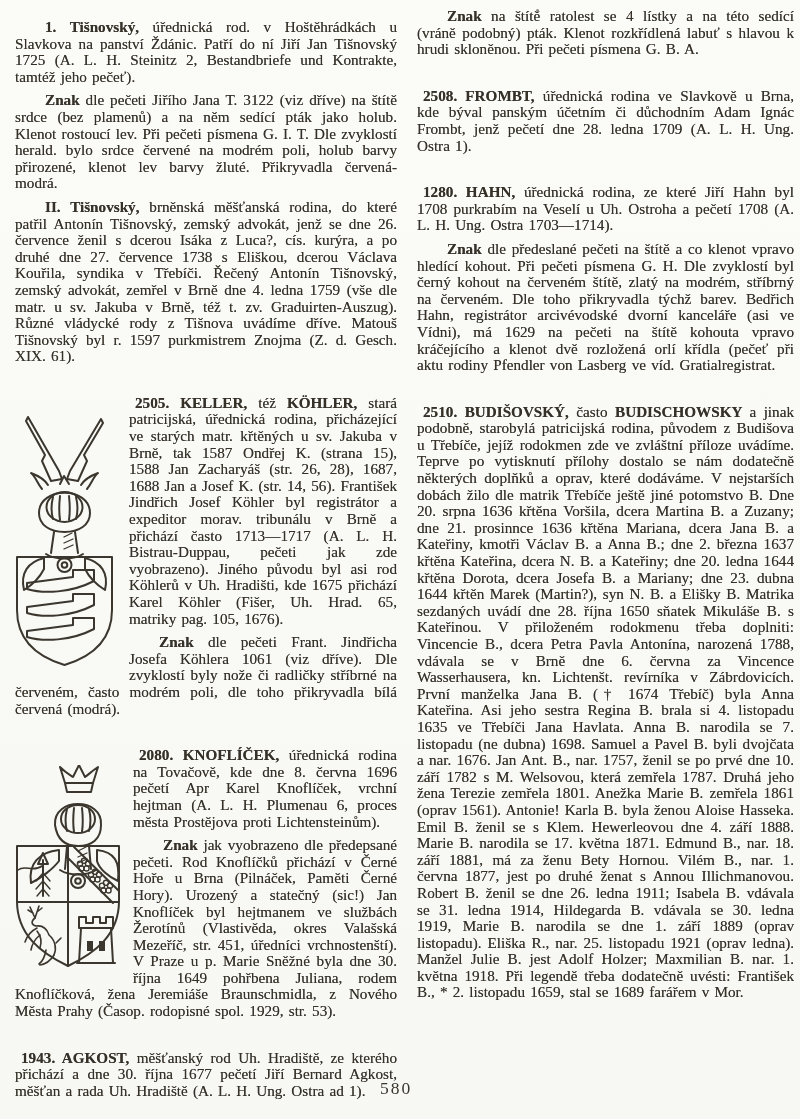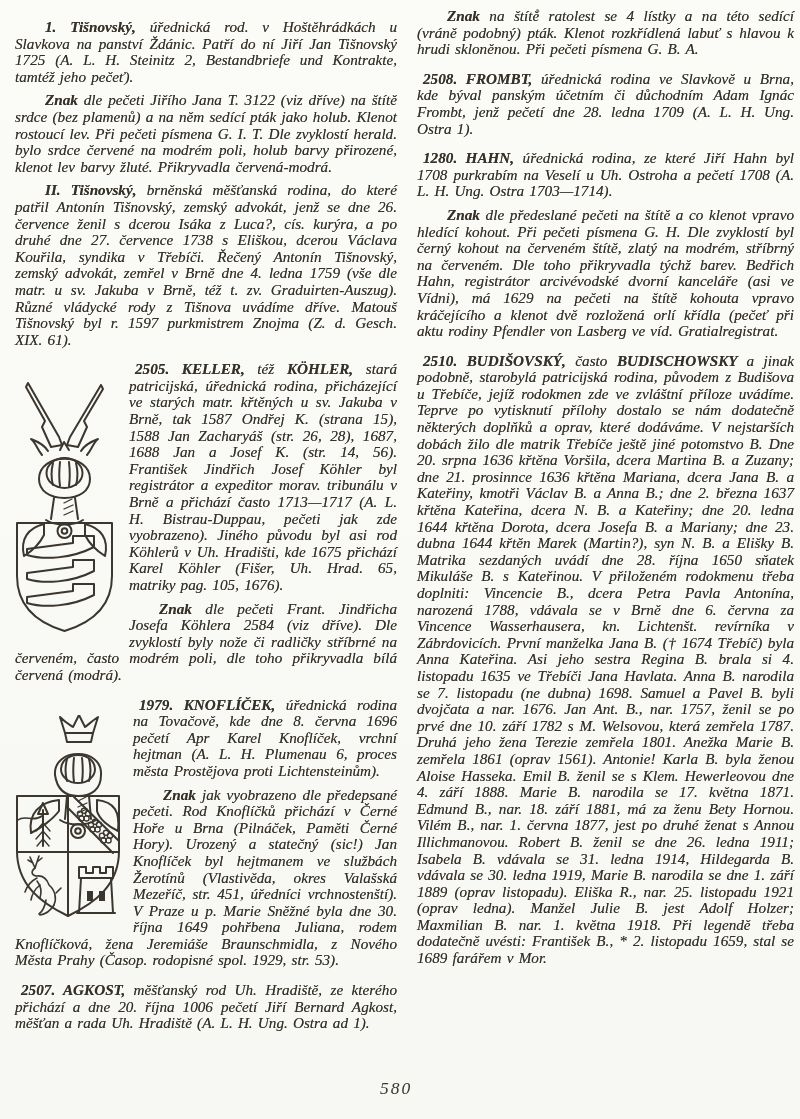--- a/index.html
+++ b/index.html
@@ -1,25 +1,25 @@
 <!DOCTYPE html>
 <html><head>
 <meta charset="utf-8">
 <style>
   html,body{margin:0;padding:0;}
   body{width:800px;height:1119px;position:relative;background:linear-gradient(#fbfbf8,#f7f7f3);overflow:hidden;}
-  .page{position:absolute;inset:0;font-style:italic;}
+  .page{position:absolute;inset:0;}
   .col{position:absolute;text-align:justify;font-family:"Liberation Serif","DejaVu Serif",serif;
        font-size:15.2px;line-height:16.6px;color:#353128;word-spacing:1.4px;
        text-shadow:0 0 0.4px rgba(45,42,35,0.65);}
   #left-col{left:15px;top:19px;width:382px;}
   #right-col{left:417px;top:8px;width:377px;}
   p{margin:0;text-indent:30px;}
   p.body{margin-top:7px;}
-  p.entry{margin-top:13px;text-indent:6px;}
+  p.entry{margin-top:30px;text-indent:6px;}
   p.first{margin-top:0;}
   .bold{font-weight:bold;}
   .float-fig{float:left;}
   .fig-keller{width:99px;height:256px;margin:18px 15px 6px 0;}
   .fig-knoflicek{width:106px;height:205px;margin:18px 12px 8px 0;}
   .float-fig svg{display:block;width:100%;height:100%;}
   .page-number{position:absolute;left:340px;top:1078px;width:112px;text-align:center;
        font-family:"Liberation Serif","DejaVu Serif",serif;font-size:17.5px;color:#3a362d;letter-spacing:2px;}
   .speck{position:absolute;left:536px;top:9px;width:3px;height:3px;border-radius:50%;background:#8d8a81;}
 </style>
@@ -53,21 +53,21 @@
       <path d="M12,170 L58,164 L58,157 L79,157 L79,168 C56,180 28,181 12,176 Z"></path>
       <g transform="translate(0,24)">
                 <path d="M12,170 L58,164 L58,157 L79,157 L79,168 C56,180 28,181 12,176 Z"></path>
               </g>
       <g transform="translate(0,48)">
                 <path d="M12,170 L58,164 L58,157 L79,157 L79,168 C56,180 28,181 12,176 Z"></path>
               </g>
     </g>
   </svg>
 </span><span class="bold">2505. KELLER, </span><span>též </span><span class="bold">KÖHLER, </span><span>stará patricijská, úřednická rodina, přicházející ve starých matr. křtěných u sv. Jakuba v Brně, tak 1587 Ondřej K. (strana 15), 1588 Jan Zacharyáš (str. 26, 28), 1687, 1688 Jan a Josef K. (str. 14, 56). František Jindřich Josef Köhler byl registrátor a expeditor morav. tribunálu v Brně a přichází často 1713—1717 (A. L. H. Bistrau-Duppau, pečeti jak zde vyobrazeno). Jiného původu byl asi rod Köhlerů v Uh. Hradišti, kde 1675 přichází Karel Köhler (Fišer, Uh. Hrad. 65, matriky pag. 105, 1676).</span></p>
-      <p class="body"><span class="bold">Znak </span><span>dle pečeti Frant. Jindřicha Josefa Köhlera 2584 (viz dříve). Dle zvyklostí byly nože či radličky stříbrné na červeném, často modrém poli, dle toho přikryvadla bílá červená (modrá).</span></p>
+      <p class="body"><span class="bold">Znak </span><span>dle pečeti Frant. Jindřicha Josefa Köhlera 1061 (viz dříve). Dle zvyklostí byly nože či radličky stříbrné na červeném, často modrém poli, dle toho přikryvadla bílá červená (modrá).</span></p>
       <p class="entry"><span class="float-fig fig-knoflicek">
   <svg viewBox="0 0 106 205" xmlns="http://www.w3.org/2000/svg">
     <defs>
       <g id="fl" fill="none" stroke="#3b372e" stroke-width="1.4">
         <circle cx="0" cy="-4.2" r="2.6"></circle>
                 <circle cx="4" cy="-1.3" r="2.6"></circle>
                 <circle cx="2.5" cy="3.4" r="2.6"></circle>
         <circle cx="-2.5" cy="3.4" r="2.6"></circle>
                 <circle cx="-4" cy="-1.3" r="2.6"></circle>
       </g>
@@ -106,23 +106,23 @@
       </g>
       <g>
         <path d="M64,163 L64,152 L71,152 L71,158 L78,158 L78,152 L85,152 L85,158 L91,158 L91,152 L98,152 L98,163 Z"></path>
         <path d="M66,163 L64,198 M96,163 L98,198"></path>
         <path d="M62,198 L100,198"></path>
         <rect x="72" y="176" width="6" height="10" fill="#3b372e" stroke="none"></rect>
         <rect x="84" y="176" width="6" height="10" fill="#3b372e" stroke="none"></rect>
       </g>
     </g>
   </svg>
-</span><span class="bold">1979. KNOFLÍČEK, </span><span>úřednická rodina na Tovačově, kde dne 8. června 1696 pečetí Apr Karel Knoflíček, vrchní hejtman (A. L. H. Plumenau 6, proces města Prostějova proti Lichtensteinům).</span></p>
+</span><span class="bold">2080. KNOFLÍČEK, </span><span>úřednická rodina na Tovačově, kde dne 8. června 1696 pečetí Apr Karel Knoflíček, vrchní hejtman (A. L. H. Plumenau 6, proces města Prostějova proti Lichtensteinům).</span></p>
       <p class="body"><span class="bold">Znak </span><span>jak vyobrazeno dle předepsané pečeti. Rod Knoflíčků přichází v Černé Hoře u Brna (Pilnáček, Paměti Černé Hory). Urozený a statečný (sic!) Jan Knoflíček byl hejtmanem ve službách Žerotínů (Vlastivěda, okres Valašská Mezeříč, str. 451, úředníci vrchnostenští). V Praze u p. Marie Sněžné byla dne 30. října 1649 pohřbena Juliana, rodem Knoflíčková, žena Jeremiáše Braunschmidla, z Nového Města Prahy (Časop. rodopisné spol. 1929, str. 53).</span></p>
-      <p class="entry"><span class="bold">2507. AGKOST, </span><span>měšťanský rod Uh. Hradiště, ze kterého přichází a dne 20. října 1006 pečetí Jiří Bernard Agkost, měšťan a rada Uh. Hradiště (A. L. H. Ung. Ostra ad 1).</span></p>
+      <p class="entry"><span class="bold">1943. AGKOST, </span><span>měšťanský rod Uh. Hradiště, ze kterého přichází a dne 30. října 1677 pečetí Jiří Bernard Agkost, měšťan a rada Uh. Hradiště (A. L. H. Ung. Ostra ad 1).</span></p>
     </div>
   <div class="col" id="right-col">
       <p class="body first"><span class="bold">Znak </span><span>na štítě ratolest se 4 lístky a na této sedící (vráně podobný) pták. Klenot rozkřídlená labuť s hlavou k hrudi skloněnou. Při pečeti písmena G. B. A.</span></p>
       <p class="entry"><span class="bold">2508. FROMBT, </span><span>úřednická rodina ve Slavkově u Brna, kde býval panským účetním či důchodním Adam Ignác Frombt, jenž pečetí dne 28. ledna 1709 (A. L. H. Ung. Ostra 1).</span></p>
       <p class="entry"><span class="bold">1280. HAHN, </span><span>úřednická rodina, ze které Jiří Hahn byl 1708 purkrabím na Veselí u Uh. Ostroha a pečetí 1708 (A. L. H. Ung. Ostra 1703—1714).</span></p>
       <p class="body"><span class="bold">Znak </span><span>dle předeslané pečeti na štítě a co klenot vpravo hledící kohout. Při pečeti písmena G. H. Dle zvyklostí byl černý kohout na červeném štítě, zlatý na modrém, stříbrný na červeném. Dle toho přikryvadla týchž barev. Bedřich Hahn, registrátor arcivévodské dvorní kanceláře (asi ve Vídni), má 1629 na pečeti na štítě kohouta vpravo kráčejícího a klenot dvě rozložená orlí křídla (pečeť při aktu rodiny Pfendler von Lasberg ve víd. Gratialregistrat.</span></p>
       <p class="entry"><span class="bold">2510. BUDIŠOVSKÝ, </span><span>často </span><span class="bold">BUDISCHOWSKY </span><span>a jinak podobně, starobylá patricijská rodina, původem z Budišova u Třebíče, jejíž rodokmen zde ve zvláštní příloze uvádíme. Teprve po vytisknutí přílohy dostalo se nám dodatečně některých doplňků a oprav, které dodáváme. V nejstarších dobách žilo dle matrik Třebíče ještě jiné potomstvo B. Dne 20. srpna 1636 křtěna Voršila, dcera Martina B. a Zuzany; dne 21. prosinnce 1636 křtěna Mariana, dcera Jana B. a Kateřiny, kmotři Václav B. a Anna B.; dne 2. března 1637 křtěna Kateřina, dcera N. B. a Kateřiny; dne 20. ledna 1644 křtěna Dorota, dcera Josefa B. a Mariany; dne 23. dubna 1644 křtěn Marek (Martin?), syn N. B. a Elišky B. Matrika sezdaných uvádí dne 28. října 1650 sňatek Mikuláše B. s Kateřinou. V přiloženém rodokmenu třeba doplniti: Vincencie B., dcera Petra Pavla Antonína, narozená 1788, vdávala se v Brně dne 6. června za Vincence Wasserhausera, kn. Lichtenšt. revírníka v Zábrdovicích. První manželka Jana B. († 1674 Třebíč) byla Anna Kateřina. Asi jeho sestra Regina B. brala si 4. listopadu 1635 ve Třebíči Jana Havlata. Anna B. narodila se 7. listopadu (ne dubna) 1698. Samuel a Pavel B. byli dvojčata a nar. 1676. Jan Ant. B., nar. 1757, ženil se po prvé dne 10. září 1782 s M. Welsovou, která zemřela 1787. Druhá jeho žena Terezie zemřela 1801. Anežka Marie B. zemřela 1861 (oprav 1561). Antonie! Karla B. byla ženou Aloise Hasseka. Emil B. ženil se s Klem. Hewerleovou dne 4. září 1888. Marie B. narodila se 17. května 1871. Edmund B., nar. 18. září 1881, má za ženu Bety Hornou. Vilém B., nar. 1. června 1877, jest po druhé ženat s Annou Illichmanovou. Robert B. ženil se dne 26. ledna 1911; Isabela B. vdávala se 31. ledna 1914, Hildegarda B. vdávala se 30. ledna 1919, Marie B. narodila se dne 1. září 1889 (oprav listopadu). Eliška R., nar. 25. listopadu 1921 (oprav ledna). Manžel Julie B. jest Adolf Holzer; Maxmilian B. nar. 1. května 1918. Při legendě třeba dodatečně uvésti: František B., * 2. listopadu 1659, stal se 1689 farářem v Mor.</span></p>
     </div>
   <div class="page-number">580</div>
   <div class="speck"></div>

